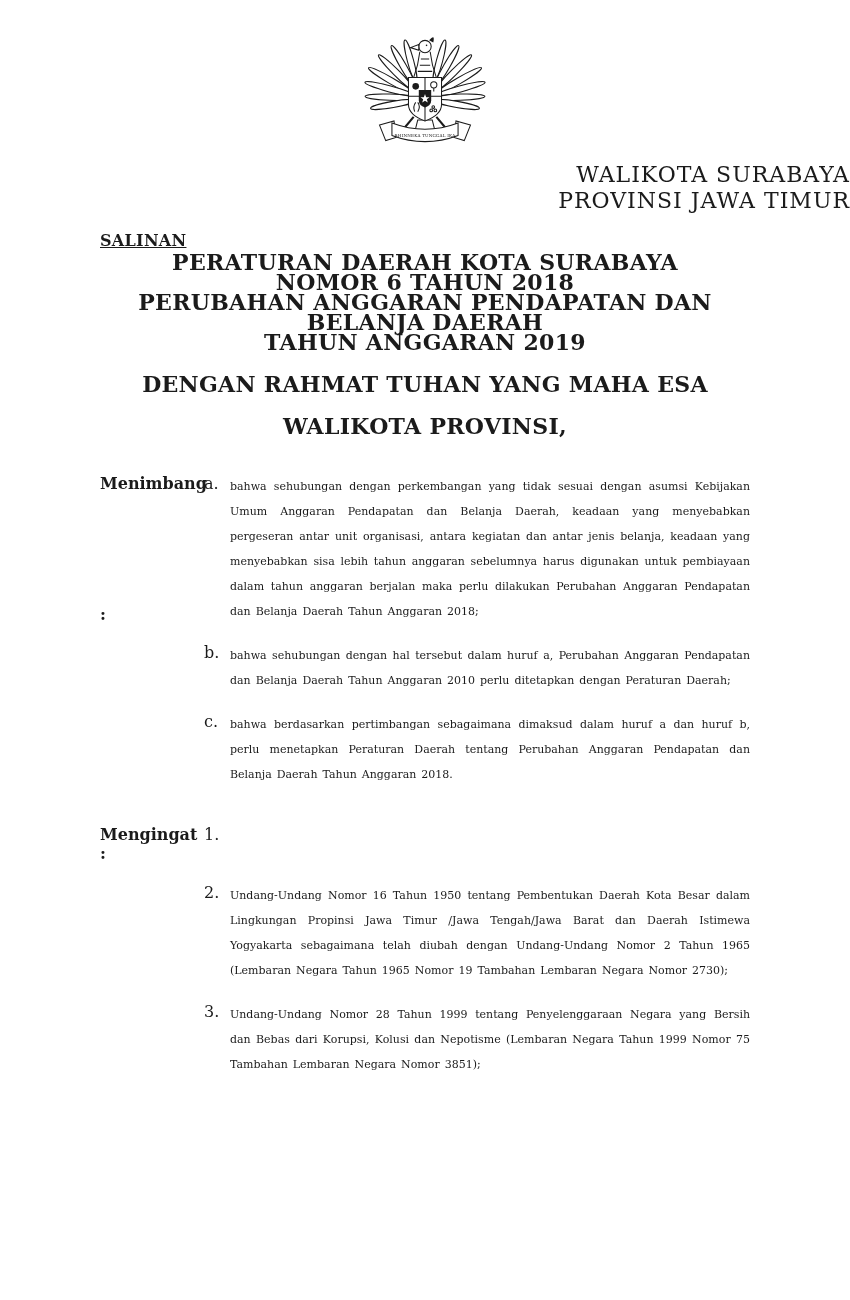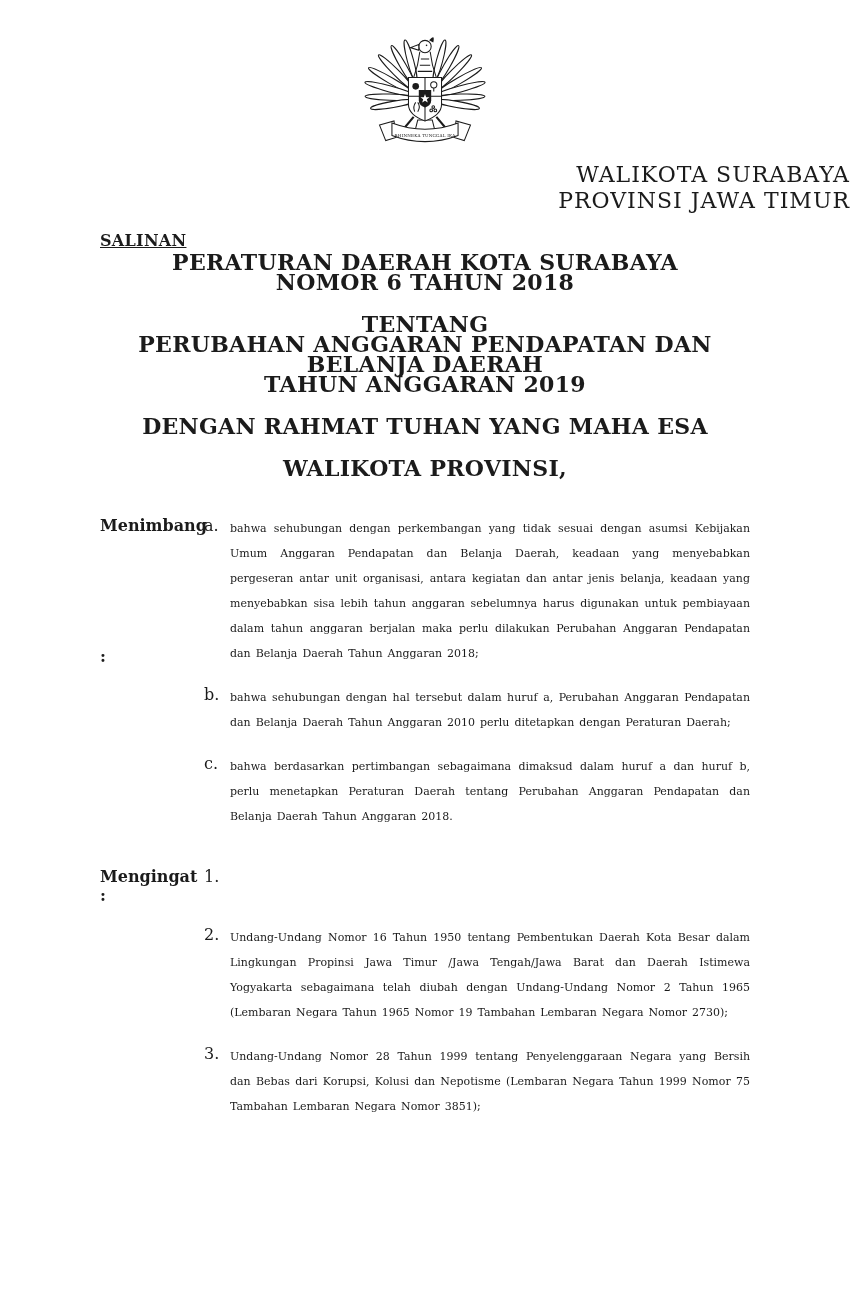--- a/index.html
+++ b/index.html
@@ -127,21 +127,20 @@
     <div>PROVINSI JAWA TIMUR</div>
   </div>
 
   <div class="content">
 
     <div class="salinan">SALINAN</div>
 
     <div class="doc-title mt-sm">PERATURAN DAERAH KOTA SURABAYA</div>
     <div class="doc-title">NOMOR 6 TAHUN 2018</div>
 
-    <div class="doc-title mt-md">TENTANG</div>
     <div class="doc-title">PERUBAHAN ANGGARAN PENDAPATAN DAN BELANJA DAERAH</div>
     <div class="doc-title">TAHUN ANGGARAN 2019</div>
 
     <div class="doc-title mt-md">DENGAN RAHMAT TUHAN YANG MAHA ESA</div>
 
     <div class="doc-title mt-md">WALIKOTA PROVINSI,</div>
 
     <section class="clause-section">
       <div class="clause-row first">
         <div class="clause-label">

